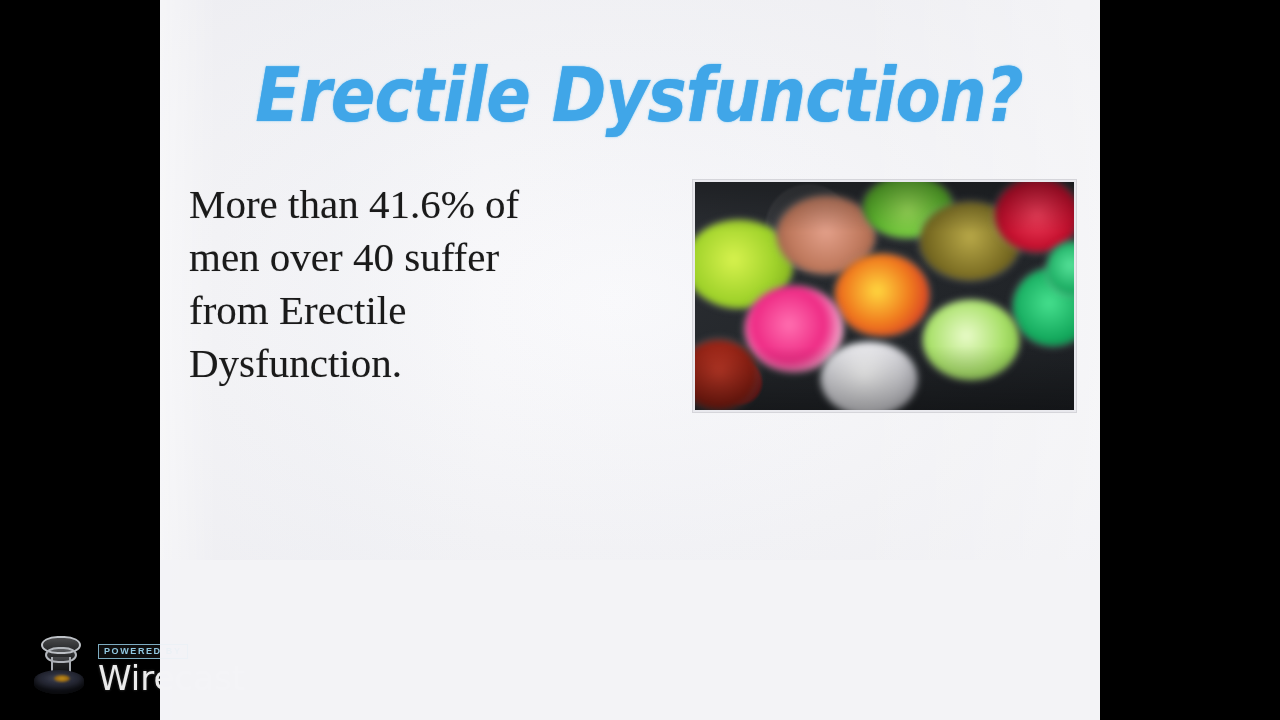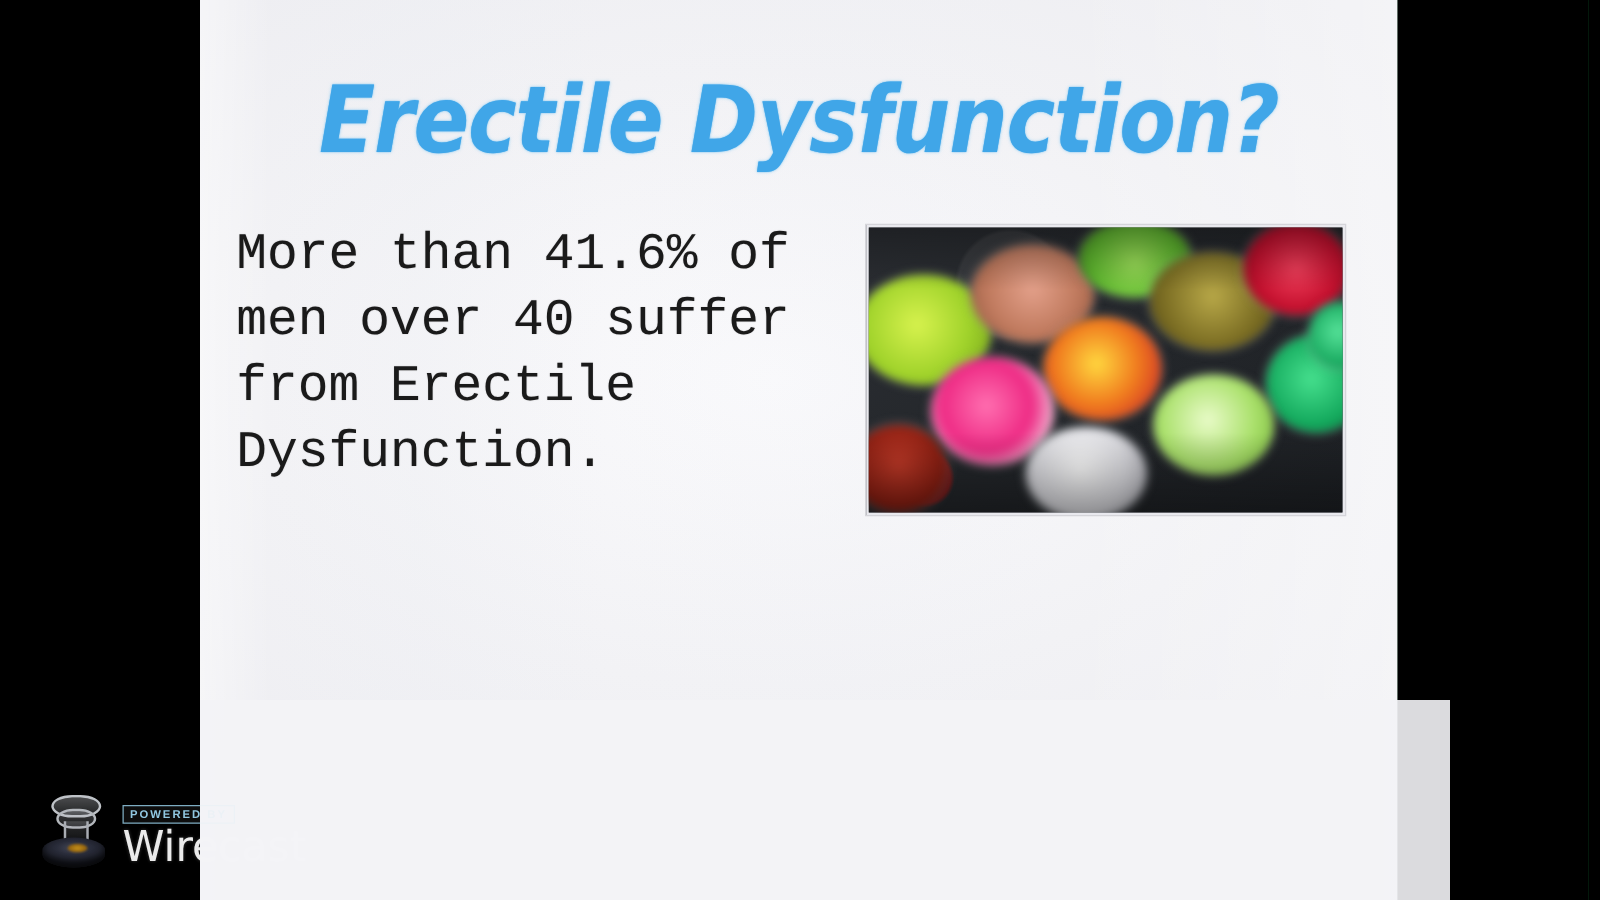--- a/index.html
+++ b/index.html
@@ -9,23 +9,23 @@
   }
   body {
     width: 1280px;
     height: 720px;
     overflow: hidden;
     font-family: "Liberation Sans", sans-serif;
   }
 
   #frame {
     position: relative;
-    width: 1271px;
+    width: 1100px;
     height: 720px;
-    background: #15803d;
+    background: #a16207;
     overflow: hidden;
   }
 
   
   .pillar {
     position: absolute;
     top: 0;
     height: 720px;
     background: #000000;
     z-index: 6;
@@ -86,21 +86,21 @@
     text-shadow:
       0 0 1px rgba(64,166,232,0.85),
       0 0 3px rgba(120,200,245,0.55);
   }
 
   
   .bodytext {
     position: absolute;
     z-index: 4;
     color: #1a1a1a;
-    font-family: Liberation Mono, monospace;
+    font-family: Liberation Serif, serif;
     font-size: 41px;
     line-height: 53px;
     letter-spacing: 0px;
     white-space: pre;
     text-shadow: 0 0 1px rgba(60,60,60,0.30);
   }
   #para-1 {
     left: 29px;
     top: 178px;
     width: 520px;

